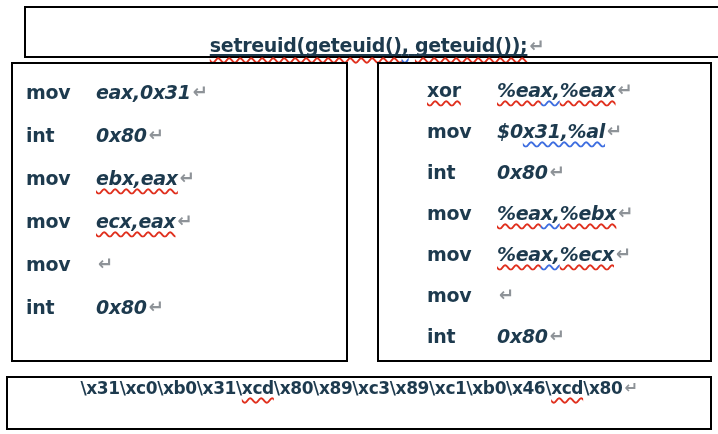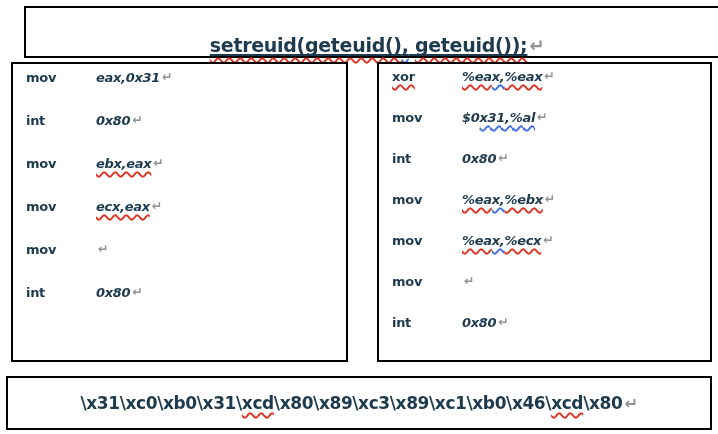--- a/index.html
+++ b/index.html
@@ -31,32 +31,33 @@
   #box-intel {
     left: 11px; top: 62px; width: 337px; height: 300px;
     padding: 6px 0 0 13px;
   }
   #box-att {
     left: 377px; top: 62px; width: 335px; height: 300px;
     padding: 5px 0 0 13px;
   }
   #shell-box {
     left: 6px; top: 376px; width: 706px; height: 54px;
-    display: flex; align-items: center; justify-content: center;
+    display: flex; align-items: flex-start; justify-content: center;
     font-size: 17px;
     letter-spacing: -0.4px;
   }
   .code-line {
     display: flex;
-    font-size: 13px;
+    align-items: center;
+    font-size: 19px;
     letter-spacing: -0.3px;
     white-space: pre;
   }
   #box-intel .code-line { height: 43px; }
-  #box-att  .code-line { height: 41px; }
+  #box-att  .code-line { height: 41px; margin-left: 35px; }
   .mn { flex: 0 0 70px; width: 70px; }
   .ops { white-space: pre; font-style: italic; }
   .ret {
     color: var(--return-mark, #8e9398);
     margin-left: 2px;
     font-size: 0.95em;
     font-weight: bold;
   }
   .sq-red, .sq-blue {
     text-decoration-line: underline;

